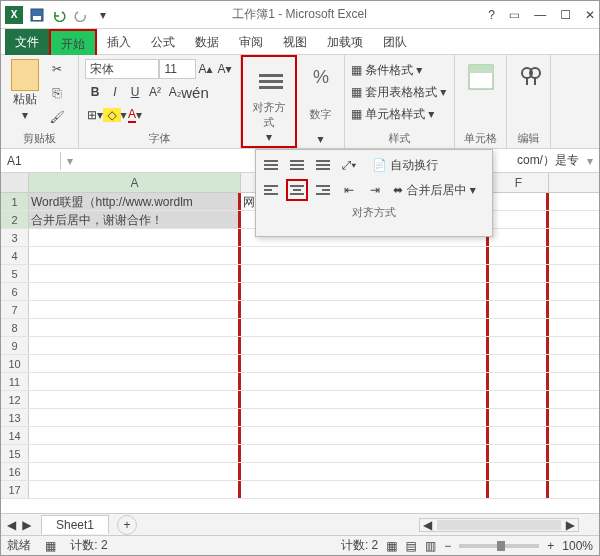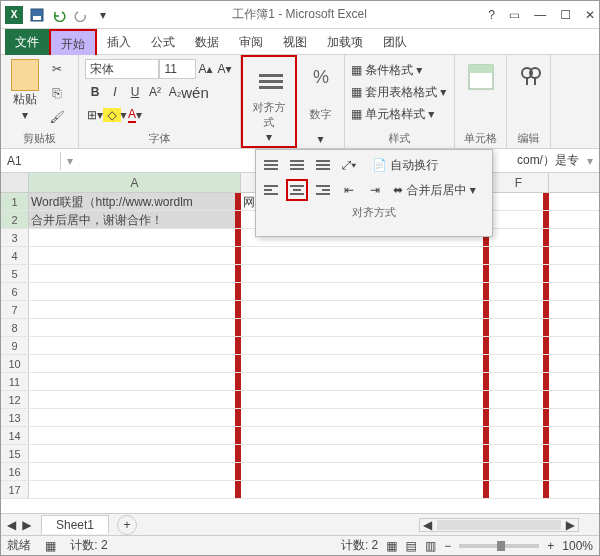--- a/index.html
+++ b/index.html
@@ -7,21 +7,21 @@
 .titlebar{height:28px;background:#fff;display:flex;align-items:center;padding:0 4px;border-bottom:1px solid #d4d4d4}
 .qat{display:flex;gap:6px;align-items:center}
 .qat-icon{width:16px;height:16px;display:flex;align-items:center;justify-content:center}
 .excel-logo{width:18px;height:18px;background:#217346;color:#fff;font-size:10px;font-weight:bold;display:flex;align-items:center;justify-content:center}
 .title{flex:1;text-align:center;color:#666}
 .winbtns{display:flex;gap:14px;align-items:center;color:#666}
 .winbtns span{cursor:pointer}
 .tabs{height:26px;background:#fff;display:flex;align-items:flex-start;padding-left:4px;border-bottom:1px solid #d4d4d4}
 .tab{padding:5px 10px;color:#444;cursor:pointer}
 .tab.file{background:#217346;color:#fff}
-.tab.active{border:2px solid #c00;border-bottom:none;background:#c4b5fd}
+.tab.active{border:2px solid #c00;border-bottom:none;background:#22c55e}
 .ribbon{height:94px;background:#f3f3f3;border-bottom:1px solid #d4d4d4;display:flex;position:relative}
 .group{border-right:1px solid #d4d4d4;padding:4px 6px 2px;display:flex;flex-direction:column;justify-content:space-between}
 .group-label{text-align:center;color:#666;font-size:11px;padding-top:2px}
 .clipboard{width:78px}
 .clipboard-top{display:flex;gap:4px}
 .paste-btn{width:36px;text-align:center}
 .paste-icon{width:28px;height:32px;background:#f9d99a;border:1px solid #d4a13b;margin:0 auto}
 .mini-btns{display:flex;flex-direction:column;gap:4px}
 .font-group{width:162px}
 .font-row{display:flex;gap:0;margin-bottom:3px}
@@ -48,21 +48,21 @@
 .colheads{display:flex;height:20px;background:#f3f3f3;border-bottom:1px solid #ccc}
 .rowhead-spacer{width:28px;border-right:1px solid #ccc;background:#e8e8e8}
 .colhead{border-right:1px solid #ccc;text-align:center;line-height:20px;color:#555}
 .colA{width:212px;background:#d4e6d4}
 .colE{width:248px}
 .colF{width:60px}
 .rows{}
 .row{display:flex;height:18px;border-bottom:1px solid #e4e4e4}
 .rowhead{width:28px;border-right:1px solid #ccc;background:#f3f3f3;text-align:center;line-height:18px;color:#555;font-size:11px}
 .rowhead.sel{background:#d4e6d4}
-.cell{border-right:6px solid #b91c1c;padding:0 2px;line-height:18px;white-space:nowrap;overflow:hidden}
+.cell{border-right:3px solid #b91c1c;padding:0 2px;line-height:18px;white-space:nowrap;overflow:hidden}
 .cellA{width:212px}
 .cellE{width:248px}
 .cellF{width:60px}
 .sel-cell{background:#d9d9d9}
 .sheet-tabs{position:absolute;bottom:20px;left:0;right:0;height:22px;background:#f3f3f3;border-top:1px solid #ccc;display:flex;align-items:center;padding-left:40px}
 .sheet-nav{display:flex;gap:6px;position:absolute;left:6px}
 .sheet-tab{padding:2px 14px;background:#fff;border:1px solid #ccc;border-bottom:none}
 .add-sheet{width:20px;height:20px;border:1px solid #ccc;border-radius:50%;margin-left:8px;text-align:center;line-height:18px}
 .hscroll{position:absolute;right:20px;width:160px;height:14px;background:#f3f3f3;border:1px solid #ccc;display:flex;align-items:center}
 .statusbar{position:absolute;bottom:0;left:0;right:0;height:20px;background:#f3f3f3;border-top:1px solid #ccc;display:flex;align-items:center;padding:0 6px;gap:14px}

